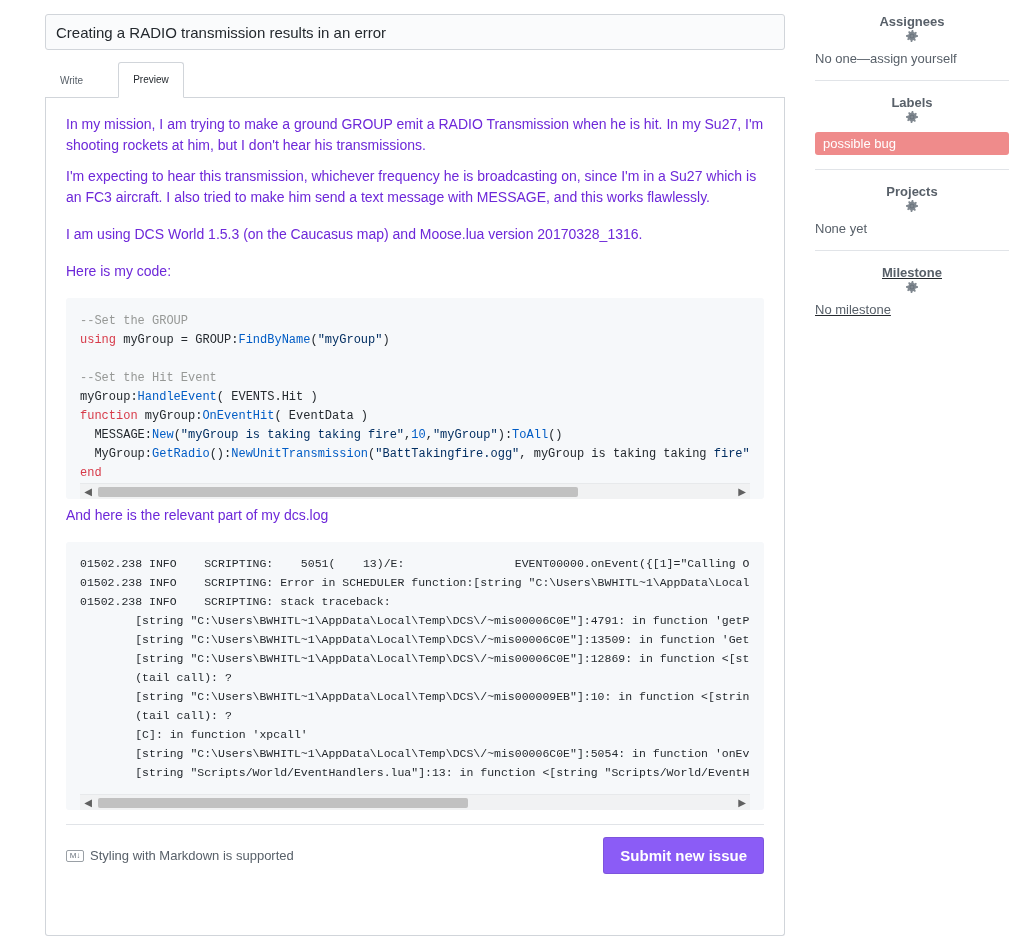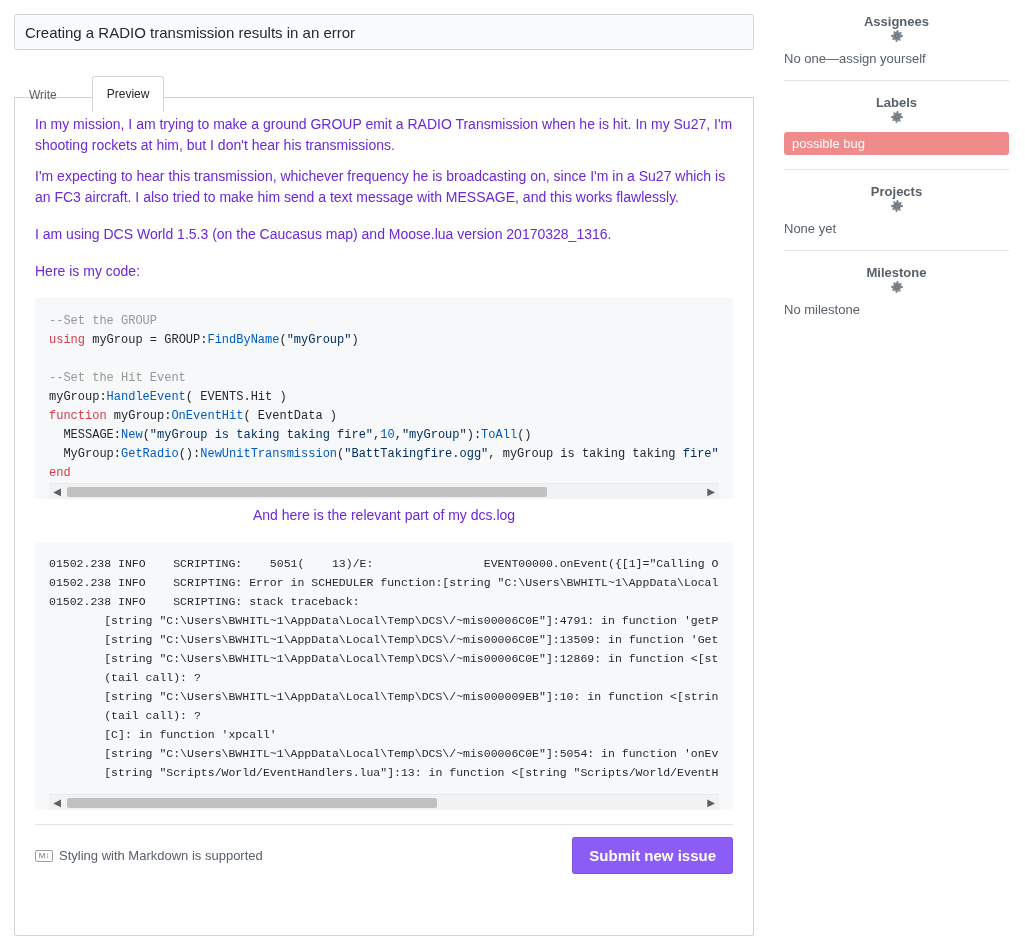--- a/index.html
+++ b/index.html
@@ -10,20 +10,21 @@
     font-family: "Liberation Sans", sans-serif;
     font-size: 14px;
     color: #24292e;
   }
   .page {
     position: relative;
     width: 1025px;
     height: 944px;
     display: flex;
     background: #fff;
+    padding-left: 31px;
   }
 
   
   .main-col {
     width: 768px;
     padding: 14px 14px 0 14px;
     position: relative;
   }
 
   .title-input {
@@ -42,30 +43,30 @@
   .tabs {
     display: flex;
     align-items: flex-end;
     margin-top: 12px;
     height: 36px;
     border-bottom: 1px solid #d1d5da;
     position: relative;
   }
   .tab {
     padding: 8px 14px;
-    font-size: 12px;
+    font-size: 10px;
     color: #586069;
     border: 1px solid transparent;
     border-bottom: none;
     border-radius: 3px 3px 0 0;
     cursor: pointer;
     background: transparent;
     line-height: 18px;
     position: relative;
-    top: 15px;
+    top: 1px;
   }
   .tab.active {
     background: #fff;
     border-color: #d1d5da;
     color: #24292e;
     border-bottom: 1px solid #fff;
     margin-left: 20px;
   }
 
   .body-wrap {
@@ -272,21 +273,21 @@
 <span class="c-kw">end</span></pre>
         <div class="hscroll">
           <div class="arrow">◀</div>
           <div class="track">
             <div class="thumb" style="left:2px; width:480px;"></div>
           </div>
           <div class="arrow">▶</div>
         </div>
       </div>
 
-      <p class="para" style="text-align:center;">And here is the relevant part of my dcs.log</p>
+      <p class="para" style="">And here is the relevant part of my dcs.log</p>
 
       <div class="log-block">
         <pre class="log"><span>01502.238 INFO    SCRIPTING:    5051(    13)/E:                EVENT00000.onEvent({[1]="Calling OnEventH:</span>
 <span>01502.238 INFO    SCRIPTING: Error in SCHEDULER function:[string "C:\Users\BWHITL~1\AppData\Local\Temp"</span>
 <span>01502.238 INFO    SCRIPTING: stack traceback:</span>
 <span>        [string "C:\Users\BWHITL~1\AppData\Local\Temp\DCS\/~mis00006C0E"]:4791: in function 'getPositi</span>
 <span>        [string "C:\Users\BWHITL~1\AppData\Local\Temp\DCS\/~mis00006C0E"]:13509: in function 'GetPoint'</span>
 <span>        [string "C:\Users\BWHITL~1\AppData\Local\Temp\DCS\/~mis00006C0E"]:12869: in function &lt;[string "</span>
 <span>        (tail call): ?</span>
 <span>        [string "C:\Users\BWHITL~1\AppData\Local\Temp\DCS\/~mis000009EB"]:10: in function &lt;[string "C:"</span>
@@ -348,21 +349,21 @@
         <span class="gear">
           <svg width="14" height="14" viewBox="0 0 14 14" fill="#6a737d">
               <path d="M7 4.5a2.5 2.5 0 100 5 2.5 2.5 0 000-5zm0 4a1.5 1.5 0 110-3 1.5 1.5 0 010 3z"></path>
               <path d="M13 7.7v-1.4l-1.5-.35a4.7 4.7 0 00-.42-1.02l.82-1.3-1-1-1.3.82a4.7 4.7 0 00-1.02-.42L8.2 1h-1.4l-.35 1.5a4.7 4.7 0 00-1.02.42l-1.3-.82-1 1 .82 1.3c-.18.32-.32.66-.42 1.02L1 6.3v1.4l1.5.35c.1.36.24.7.42 1.02l-.82 1.3 1 1 1.3-.82c.32.18.66.32 1.02.42L5.8 13h1.4l.35-1.5c.36-.1.7-.24 1.02-.42l1.3.82 1-1-.82-1.3c.18-.32.32-.66.42-1.02L13 7.7z" opacity="0.85"></path>
             </svg>
         </span>
       </div>
       <div class="side-empty">None yet</div>
     </div>
 
-    <div class="side-block" style="border-bottom:none;">
+    <div class="side-block" style="border-bottom:none;text-decoration:underline;">
       <div class="side-head">
         <span class="side-title">Milestone</span>
         <span class="gear">
           <svg width="14" height="14" viewBox="0 0 14 14" fill="#6a737d">
               <path d="M7 4.5a2.5 2.5 0 100 5 2.5 2.5 0 000-5zm0 4a1.5 1.5 0 110-3 1.5 1.5 0 010 3z"></path>
               <path d="M13 7.7v-1.4l-1.5-.35a4.7 4.7 0 00-.42-1.02l.82-1.3-1-1-1.3.82a4.7 4.7 0 00-1.02-.42L8.2 1h-1.4l-.35 1.5a4.7 4.7 0 00-1.02.42l-1.3-.82-1 1 .82 1.3c-.18.32-.32.66-.42 1.02L1 6.3v1.4l1.5.35c.1.36.24.7.42 1.02l-.82 1.3 1 1 1.3-.82c.32.18.66.32 1.02.42L5.8 13h1.4l.35-1.5c.36-.1.7-.24 1.02-.42l1.3.82 1-1-.82-1.3c.18-.32.32-.66.42-1.02L13 7.7z" opacity="0.85"></path>
             </svg>
         </span>
       </div>
       <div class="side-empty">No milestone</div>

